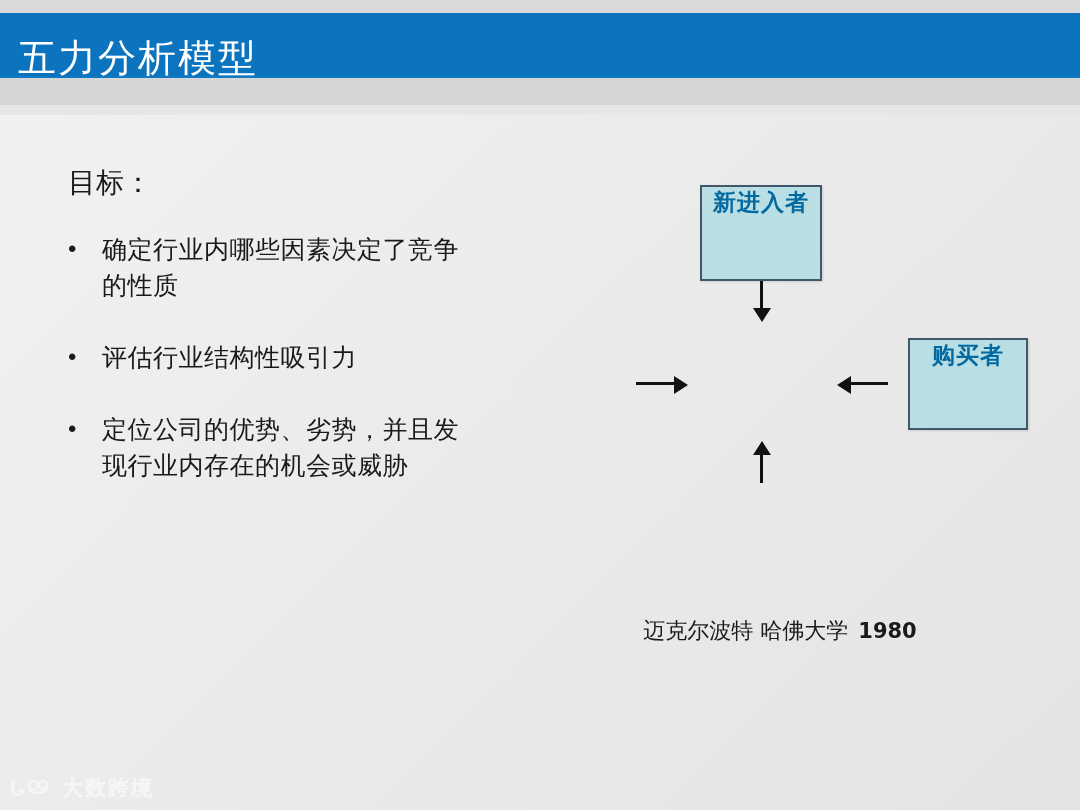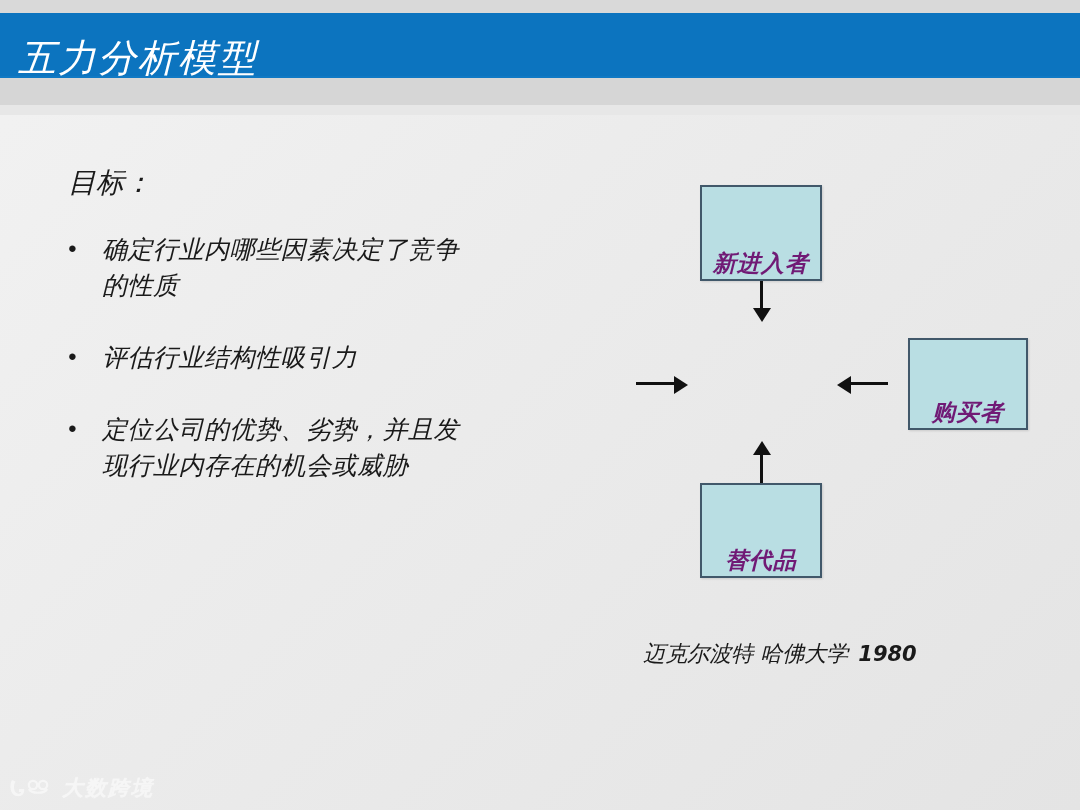--- a/index.html
+++ b/index.html
@@ -13,21 +13,20 @@
     font-family: "Liberation Sans", "DejaVu Sans", sans-serif;
     background: #e9e9e9;
   }
 
   #slide {
     position: relative;
     width: 1080px;
     height: 810px;
     background: linear-gradient(135deg, #f2f2f2 0%, #ececec 40%, #e4e4e4 100%);
     overflow: hidden;
-    font-style: italic;
   }
 
   
   .top-strip {
     position: absolute;
     left: 0; top: 0;
     width: 1080px; height: 13px;
     background: #d9d9d9;
   }
   .title-bar {
@@ -115,22 +114,22 @@
     height: 520px;
   }
   .node {
     position: absolute;
     background: #b9dee3;
     border: 2px solid #41586a;
     box-sizing: border-box;
     display: flex;
     flex-direction: column;
     align-items: center;
-    justify-content: flex-end;
-    color: #701a75;
+    justify-content: flex-start;
+    color: #0369a1;
     font-family: "DejaVu Sans", "Liberation Sans", sans-serif;
     font-weight: bold;
     font-size: 23px;
     letter-spacing: 1px;
     text-align: center;
     box-shadow: 1px 1px 2px rgba(0,0,0,0.12);
   }
   .node .line2 { margin-top: 22px; }
 
   .node-new      { left: 220px; top: 25px;  width: 122px; height: 96px; }
@@ -177,21 +176,21 @@
     left: 357px; top: 216px;
     width: 0; height: 0;
     border-top: 9px solid transparent;
     border-bottom: 9px solid transparent;
     border-right: 14px solid #111;
   }
 
   .caption {
     position: absolute;
     left: 0;
-    top: 479px;
+    top: 456px;
     width: 600px;
     text-align: center;
     font-family: "DejaVu Serif", "Liberation Serif", serif;
     font-size: 22px;
     color: #1a1a1a;
     white-space: nowrap;
   }
   .caption .year {
     font-family: "DejaVu Sans", "Liberation Sans", sans-serif;
     font-weight: bold;
@@ -259,23 +258,20 @@
     <div class="node node-new">
       <span>新进入者</span>
     </div>
 
 
 
     <div class="node node-buyer">
       <span>购买者</span>
     </div>
 
-    <div class="node node-sub">
-      <span>替代品</span>
-    </div>
 
     <div class="arrow arrow-v-top"></div>
     <div class="arrowhead-down"></div>
 
     <div class="arrow arrow-v-bot"></div>
     <div class="arrowhead-up"></div>
 
     <div class="arrow arrow-h-left"></div>
     <div class="arrowhead-right"></div>
 

